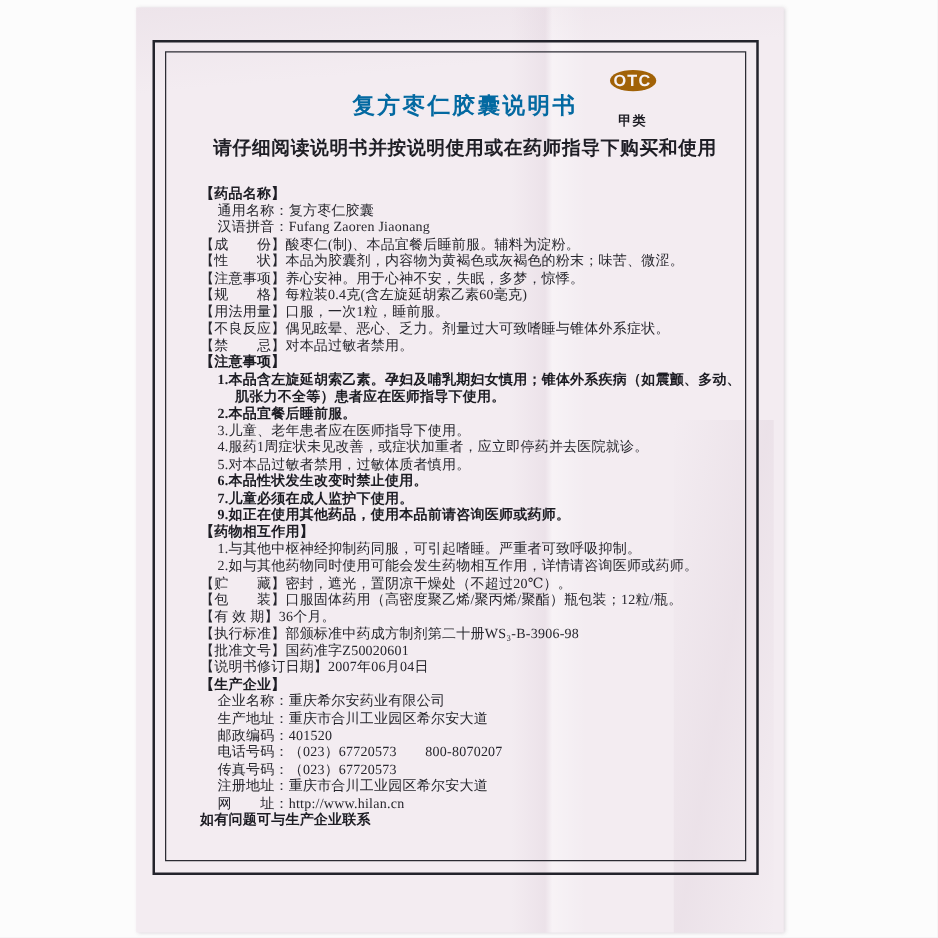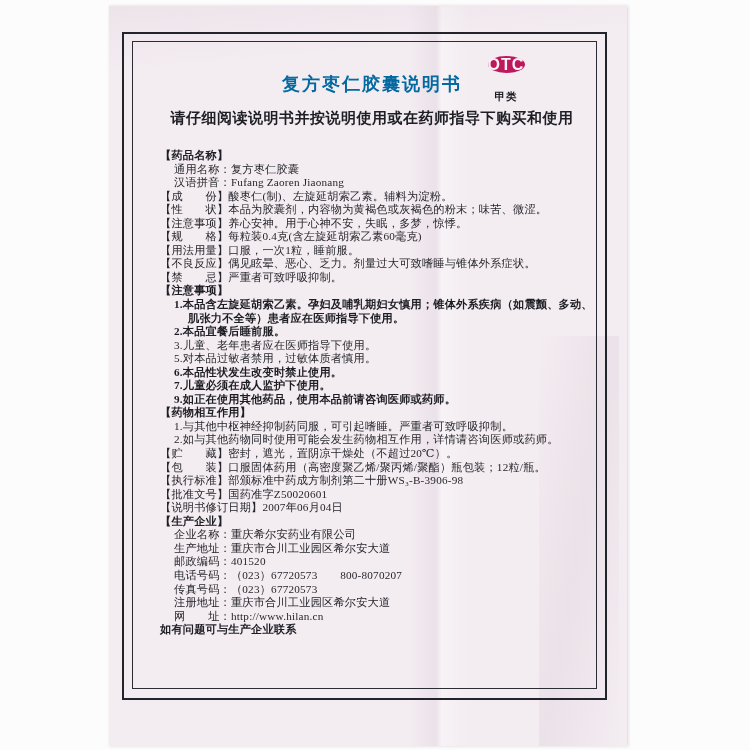--- a/index.html
+++ b/index.html
@@ -35,21 +35,21 @@
   }
   .hdr{position:relative;text-align:center;}
   .title{
     font-size:18px;font-weight:bold;letter-spacing:2px;line-height:32px;color:#0369a1;
   }
   .otc{
     position:absolute;right:56px;top:-12px;width:44px;text-align:center;
   }
   .otc-oval{
     display:inline-block;width:37px;height:17px;border-radius:50%;
-    background:#be185d;color:#f6f2f5;font-size:16px;font-weight:bold;
+    background:#a16207;color:#f6f2f5;font-size:13px;font-weight:bold;
     letter-spacing:1px;line-height:17px;
     font-family:"Liberation Sans","DejaVu Sans",sans-serif;
   }
   .otc-class{font-size:10.5px;font-weight:bold;margin-top:16px;color:#1b1b22;letter-spacing:1px;}
   .subtitle{
     margin-top:9px;font-size:15px;font-weight:bold;letter-spacing:.5px;color:#1e1e25;
   }
   .bodytext{margin-top:21px;font-size:11.2px;line-height:13.55px;letter-spacing:.2px;}
   .ln{white-space:nowrap;}
   .b{font-weight:bold;color:#1d1d24;}
@@ -74,41 +74,43 @@
             <span class="otc-oval">OTC</span>
             <div class="otc-class">甲类</div>
           </div>
           <div class="subtitle">请仔细阅读说明书并按说明使用或在药师指导下购买和使用</div>
         </div>
 
         <div class="bodytext">
           <div class="ln b">【药品名称】</div>
           <div class="ln i1">通用名称：复方枣仁胶囊</div>
           <div class="ln i1">汉语拼音：Fufang Zaoren Jiaonang</div>
-          <div class="ln">【成　　份】酸枣仁(制)、左旋延胡索乙素。辅料为淀粉。</div>
+          <div class="ln">【成　　份】酸枣仁(制)、本品宜餐后睡前服。辅料为淀粉。</div>
           <div class="ln">【性　　状】本品为胶囊剂，内容物为黄褐色或灰褐色的粉末；味苦、微涩。</div>
           <div class="ln">【注意事项】养心安神。用于心神不安，失眠，多梦，惊悸。</div>
           <div class="ln">【规　　格】每粒装0.4克(含左旋延胡索乙素60毫克)</div>
           <div class="ln">【用法用量】口服，一次1粒，睡前服。</div>
           <div class="ln">【不良反应】偶见眩晕、恶心、乏力。剂量过大可致嗜睡与锥体外系症状。</div>
-          <div class="ln">【禁　　忌】严重者可致呼吸抑制。</div>
+          <div class="ln">【禁　　忌】对本品过敏者禁用。</div>
           <div class="ln b">【注意事项】</div>
           <div class="ln i1 b">1.本品含左旋延胡索乙素。孕妇及哺乳期妇女慎用；锥体外系疾病（如震颤、多动、</div>
           <div class="ln i2 b">肌张力不全等）患者应在医师指导下使用。</div>
           <div class="ln i1 b">2.本品宜餐后睡前服。</div>
           <div class="ln i1">3.儿童、老年患者应在医师指导下使用。</div>
+          <div class="ln i1">4.服药1周症状未见改善，或症状加重者，应立即停药并去医院就诊。</div>
           <div class="ln i1">5.对本品过敏者禁用，过敏体质者慎用。</div>
           <div class="ln i1 b">6.本品性状发生改变时禁止使用。</div>
           <div class="ln i1 b">7.儿童必须在成人监护下使用。</div>
           <div class="ln i1 b">9.如正在使用其他药品，使用本品前请咨询医师或药师。</div>
           <div class="ln b">【药物相互作用】</div>
           <div class="ln i1">1.与其他中枢神经抑制药同服，可引起嗜睡。严重者可致呼吸抑制。</div>
           <div class="ln i1">2.如与其他药物同时使用可能会发生药物相互作用，详情请咨询医师或药师。</div>
           <div class="ln">【贮　　藏】密封，遮光，置阴凉干燥处（不超过20℃）。</div>
           <div class="ln">【包　　装】口服固体药用（高密度聚乙烯/聚丙烯/聚酯）瓶包装；12粒/瓶。</div>
+          <div class="ln">【有 效 期】36个月。</div>
           <div class="ln">【执行标准】部颁标准中药成方制剂第二十册WS₃-B-3906-98</div>
           <div class="ln">【批准文号】国药准字Z50020601</div>
           <div class="ln">【说明书修订日期】2007年06月04日</div>
           <div class="ln b">【生产企业】</div>
           <div class="ln i1">企业名称：重庆希尔安药业有限公司</div>
           <div class="ln i1">生产地址：重庆市合川工业园区希尔安大道</div>
           <div class="ln i1">邮政编码：401520</div>
           <div class="ln i1">电话号码：（023）67720573　　800-8070207</div>
           <div class="ln i1">传真号码：（023）67720573</div>
           <div class="ln i1">注册地址：重庆市合川工业园区希尔安大道</div>

